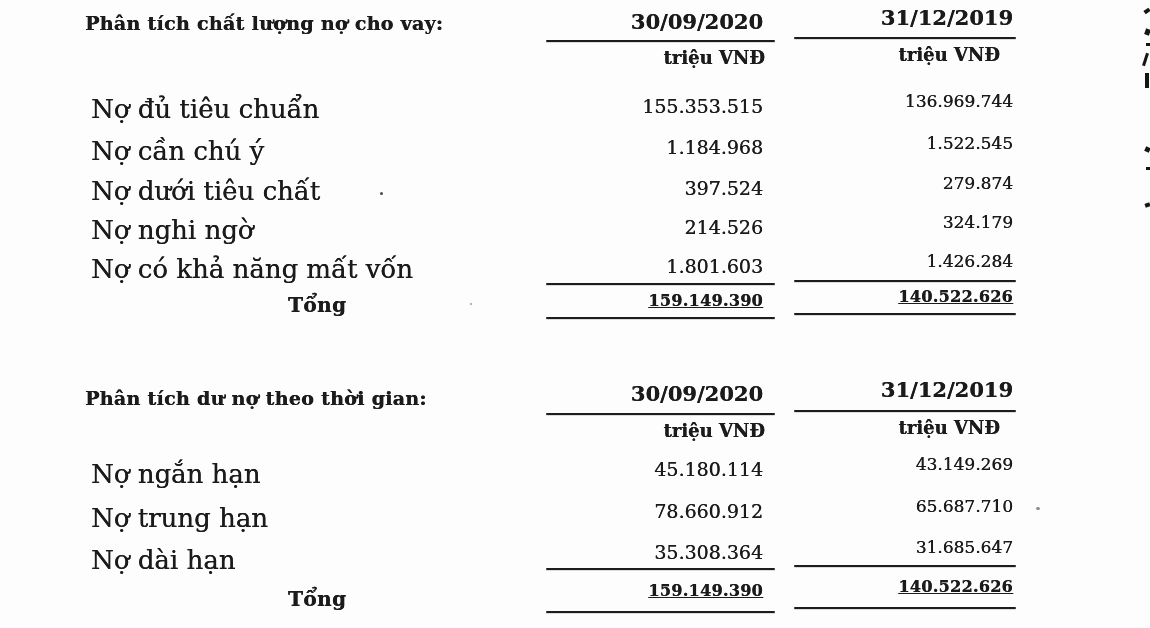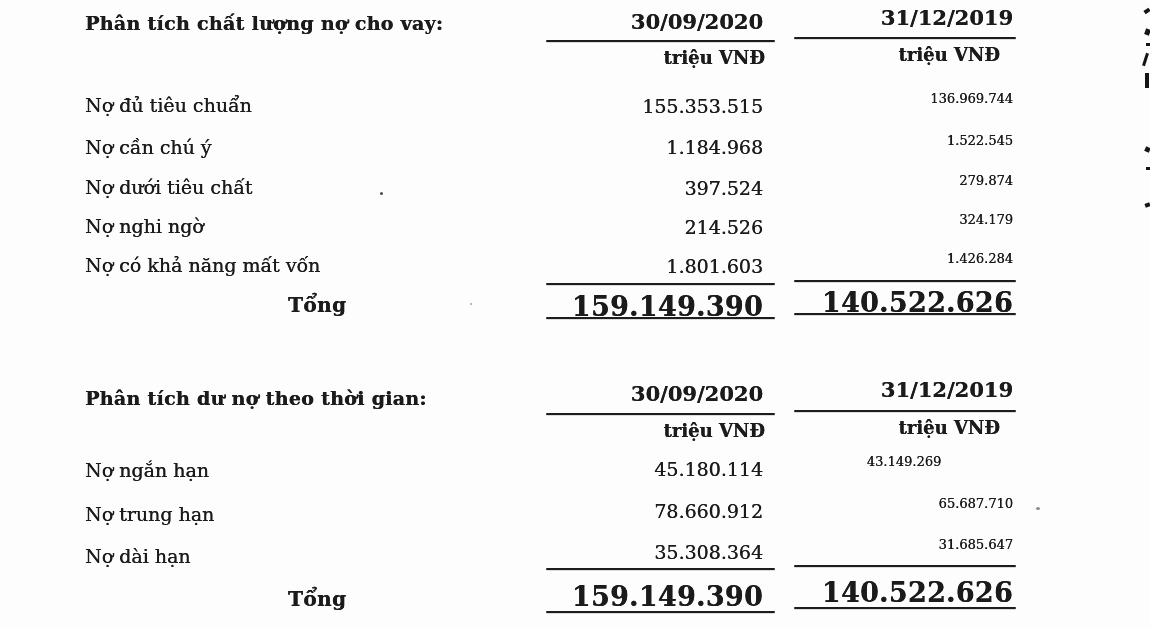--- a/index.html
+++ b/index.html
@@ -8,26 +8,26 @@
     width:1150px;height:628px;
     background:#fdfdfd;
     overflow:hidden;
     font-family:"DejaVu Serif","Liberation Serif",serif;
     color:#1b1b1b;
     -webkit-font-smoothing:antialiased;
   }
   #page *{box-sizing:border-box;}
   .abs{position:absolute;}
   .title{font-size:19px;font-weight:bold;letter-spacing:.3px;text-shadow:.4px 0 0 currentColor;}
-  .lbl{position:absolute;left:85px;font-size:19px;white-space:nowrap;text-shadow:.3px 0 0 currentColor;}
+  .lbl{position:absolute;left:91px;font-size:26px;white-space:nowrap;text-shadow:.3px 0 0 currentColor;}
   .c1{position:absolute;left:545px;width:218px;text-align:right;font-size:19px;white-space:nowrap;text-shadow:.3px 0 0 currentColor;}
-  .c2{position:absolute;left:795px;width:218px;text-align:right;font-size:13px;white-space:nowrap;text-shadow:.3px 0 0 currentColor;}
+  .c2{position:absolute;left:795px;width:218px;text-align:right;font-size:17px;white-space:nowrap;text-shadow:.3px 0 0 currentColor;}
   .hdr{font-size:21px;font-weight:bold;}
   .unit{font-size:18px;font-weight:bold;}
-  .tot{font-size:27px;font-weight:bold;letter-spacing:.3px;}
+  .tot{font-size:16px;font-weight:bold;letter-spacing:.3px;text-decoration:underline;}
   .rule{position:absolute;height:2px;background:#1d1d1d;border-radius:1px;box-shadow:0 1px 0 rgba(30,30,30,.15);}
   .r1{left:546px;width:229px;}
   .r2{left:794px;width:222px;}
   .tonglbl{position:absolute;left:288px;font-size:20px;font-weight:bold;letter-spacing:.4px;text-shadow:.3px 0 0 currentColor;}
   .art{position:absolute;background:#151515;}
   .speck{position:absolute;background:#4a4a4a;border-radius:50%;}
 </style>
 </head>
 <body>
 
@@ -80,21 +80,21 @@
   <div class="c2 hdr" style="top:377px;">31/12/2019</div>
 
   <div class="rule r1" style="top:413px;"></div>
   <div class="rule r2" style="top:410px;"></div>
 
   <div class="c1 unit" style="top:420px;width:220px;">triệu VNĐ</div>
   <div class="c2 unit" style="top:417px;width:205px;">triệu VNĐ</div>
 
   <div class="lbl" style="top:459px;">Nợ ngắn hạn</div>
   <div class="c1" style="top:458px;">45.180.114</div>
-  <div class="c2" style="top:454px;text-align:center;">43.149.269</div>
+  <div class="c2" style="top:454px;">43.149.269</div>
 
   <div class="lbl" style="top:503px;">Nợ trung hạn</div>
   <div class="c1" style="top:500px;">78.660.912</div>
   <div class="c2" style="top:496px;">65.687.710</div>
 
   <div class="lbl" style="top:545px;">Nợ dài hạn</div>
   <div class="c1" style="top:541px;">35.308.364</div>
   <div class="c2" style="top:537px;">31.685.647</div>
 
   <div class="rule r1" style="top:568px;"></div>

